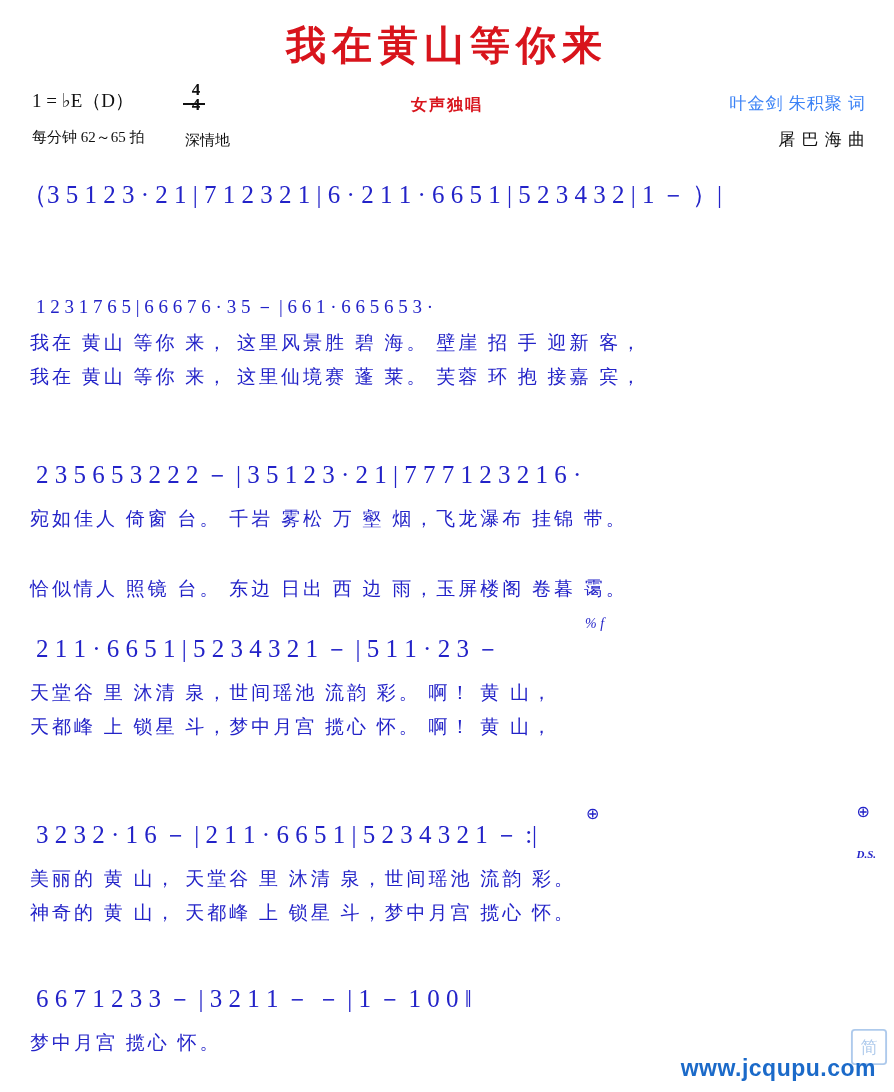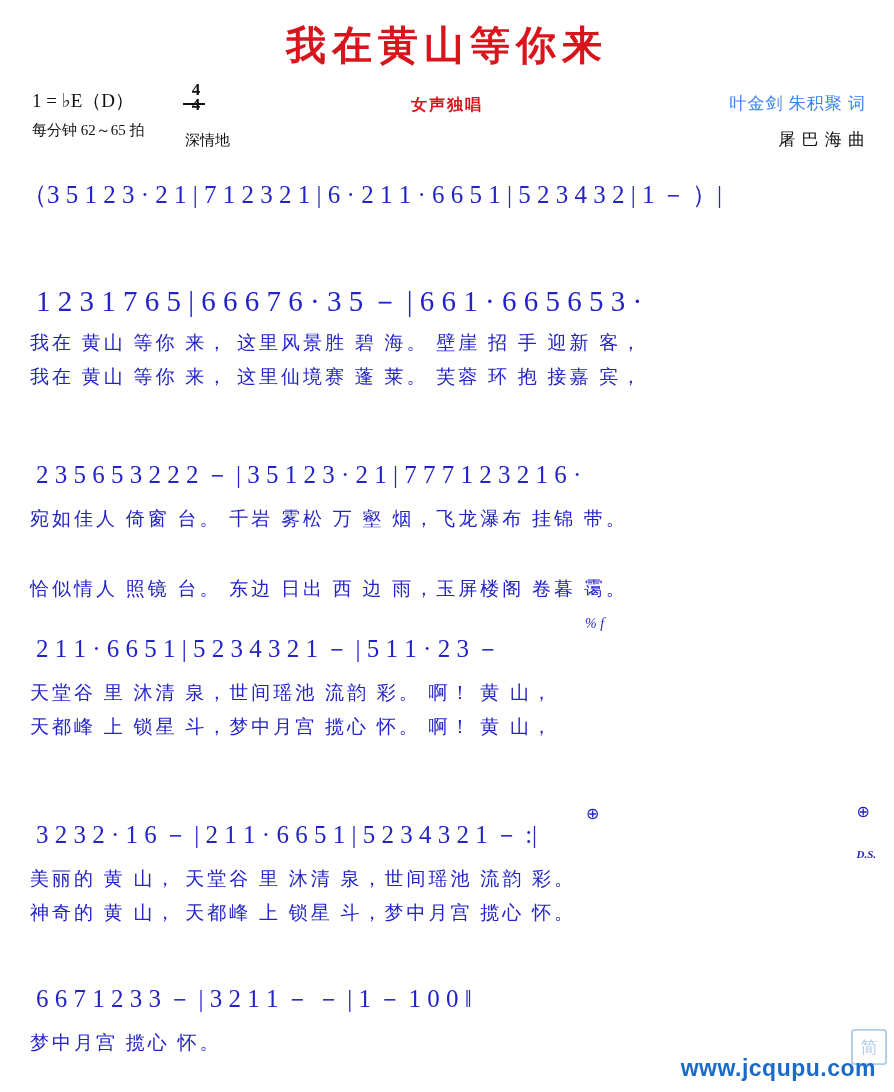--- a/index.html
+++ b/index.html
@@ -53,21 +53,21 @@
     line-height: 15px;
     font-weight: bold;
     color: #111;
   }
   .meter .num { display: block; }
   .meter .den { display: block; }
 
   .tempo {
     position: absolute;
     left: 32px;
-    top: 121px;
+    top: 128px;
     font-size: 15px;
     color: #111;
   }
   .expression {
     position: absolute;
     left: 185px;
     top: 131px;
     font-size: 15px;
     color: #111;
   }
@@ -176,21 +176,21 @@
   <div class="expression">深情地</div>
   <div class="voice-type">女声独唱</div>
   <div class="lyricist">叶金剑  朱积聚 词</div>
   <div class="composer">屠  巴  海 曲</div>
 
   <div class="sys" style="top:178px;">
     <div class="notes" style="position:absolute;left:22px;top:0;font-size:25px;letter-spacing:0;">（3 5 1 2 3 · 2 1 | 7 1 2 3 2 1 | 6 · 2 1 1 · 6 6 5 1 | 5 2 3 4 3 2 | 1 － ）|</div>
   </div>
 
   <div class="sys" style="top:282px;">
-    <div class="notes" style="position:absolute;left:36px;top:0;font-size:29px;">1 2 3 1 7 6 5 | 6 6 6 7 6 · 3 5 － | 6 6 1 · 6 6 5 6 5 3 ·</div>
+    <div class="notes" style="position:absolute;left:36px;top:12px;font-size:19px;">1 2 3 1 7 6 5 | 6 6 6 7 6 · 3 5 － | 6 6 1 · 6 6 5 6 5 3 ·</div>
     <div class="lyr" style="position:absolute;left:30px;top:48px;letter-spacing:3px;text-align:center;">我在 黄山 等你 来， 这里风景胜 碧 海。 壁崖 招 手 迎新 客，</div>
     <div class="lyr" style="position:absolute;left:30px;top:82px;letter-spacing:3px;">我在 黄山 等你 来， 这里仙境赛 蓬 莱。 芙蓉 环 抱 接嘉 宾，</div>
   </div>
 
   <div class="sys" style="top:458px;">
     <div class="notes" style="position:absolute;left:36px;top:0;font-size:25px;">2 3 5 6 5 3 2 2 2 － | 3 5 1 2 3 · 2 1 | 7 7 7 1 2 3 2 1 6 ·</div>
     <div class="lyr" style="position:absolute;left:30px;top:48px;letter-spacing:3px;">宛如佳人 倚窗 台。 千岩 雾松 万 壑 烟，飞龙瀑布 挂锦 带。</div>
     <div class="lyr" style="position:absolute;left:30px;top:82px;letter-spacing:3px;margin-top:36px;">恰似情人 照镜 台。 东边 日出 西 边 雨，玉屏楼阁 卷暮 霭。</div>
   </div>
 

